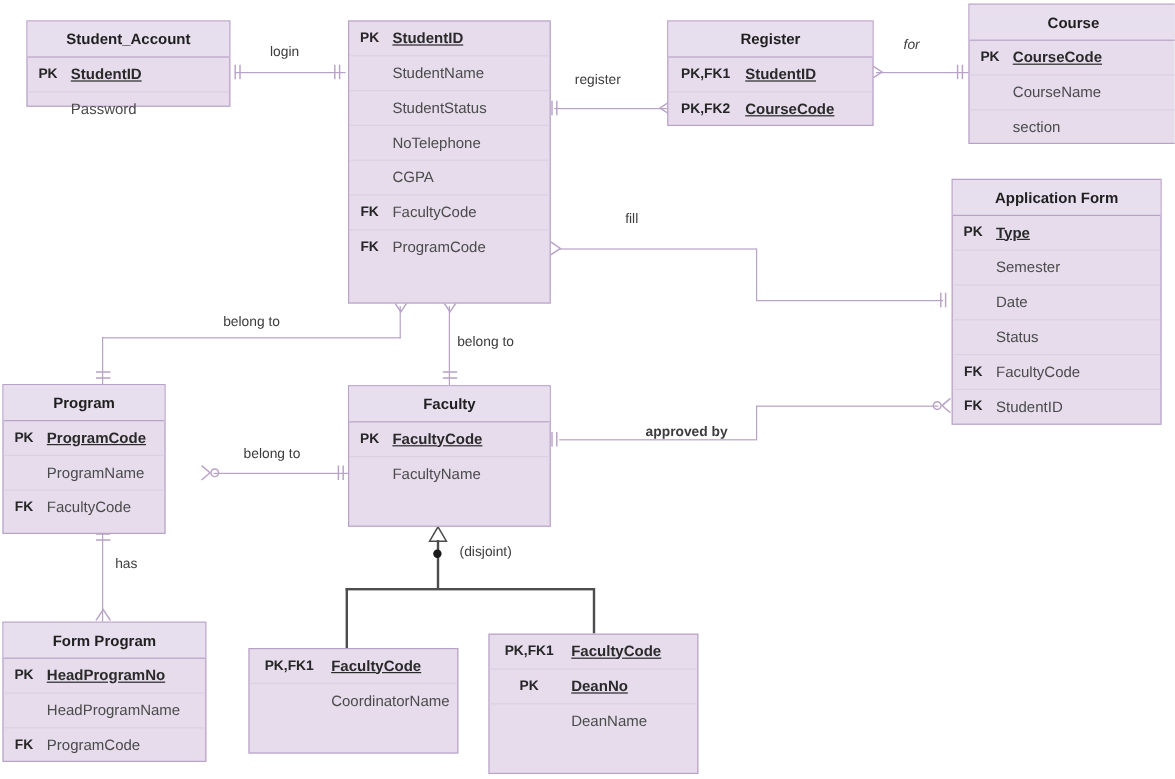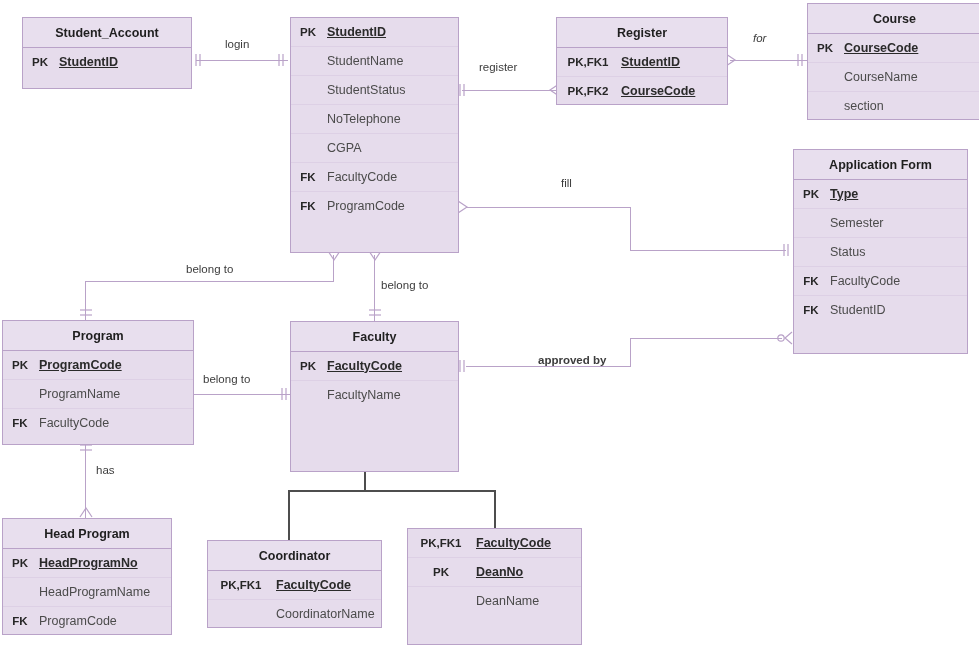--- a/index.html
+++ b/index.html
@@ -183,21 +183,21 @@
       </svg>
   </div>
   <div class="notation" style="left:780px; top:242px; width:14px; height:16px;">
     <svg width="14" height="16" viewBox="0 0 14 16">
         <g stroke="#b9a2c8" stroke-width="1.2" fill="none">
           <line x1="4" y1="2" x2="4" y2="14"></line>
           <line x1="8" y1="2" x2="8" y2="14"></line>
         </g>
       </svg>
   </div>
-  <div class="rlabel" style="left:561px; top:177px;">fill</div>
+  <div class="rlabel" style="left:521px; top:177px;">fill</div>
 
   <div class="ln lnv" style="left:333px; top:255px; height:27px;"></div>
   <div class="ln lnh" style="left:85px; top:281px; width:249px;"></div>
   <div class="ln lnv" style="left:85px; top:281px; height:40px;"></div>
   <div class="notation" style="left:326px; top:249px; width:16px; height:14px;">
     <svg width="16" height="14" viewBox="0 0 16 14">
         <g stroke="#b9a2c8" stroke-width="1.2" fill="none">
           <polyline points="2,2 8,11 14,2"></polyline>
         </g>
       </svg>
@@ -299,20 +299,24 @@
   <div class="blk blkh" style="left:288px; top:490px; width:207px;"></div>
   <div class="blk blkv" style="left:288px; top:490px; height:51px;"></div>
   <div class="blk blkv" style="left:494px; top:490px; height:38px;"></div>
 
   <div class="entity kw-sm" style="left:22px; top:17px; width:170px; height:72px;">
     <div class="ehead">Student_Account</div>
     <div class="erow">
       <span class="keycol">PK</span>
       <span class="attrcol pk">StudentID</span>
     </div>
+    <div class="erow">
+      <span class="keycol"></span>
+      <span class="attrcol">Password</span>
+    </div>
   </div>
 
   <div class="entity kw-sm" style="left:290px; top:17px; width:169px; height:236px;">
     <div class="erow">
       <span class="keycol">PK</span>
       <span class="attrcol pk">StudentID</span>
     </div>
     <div class="erow">
       <span class="keycol"></span>
       <span class="attrcol">StudentName</span>
@@ -372,78 +376,81 @@
     <div class="erow">
       <span class="keycol">PK</span>
       <span class="attrcol pk">Type</span>
     </div>
     <div class="erow">
       <span class="keycol"></span>
       <span class="attrcol">Semester</span>
     </div>
     <div class="erow">
       <span class="keycol"></span>
+      <span class="attrcol">Date</span>
+    </div>
+    <div class="erow">
+      <span class="keycol"></span>
       <span class="attrcol">Status</span>
     </div>
     <div class="erow">
       <span class="keycol">FK</span>
       <span class="attrcol">FacultyCode</span>
     </div>
     <div class="erow">
       <span class="keycol">FK</span>
       <span class="attrcol">StudentID</span>
     </div>
   </div>
 
-  <div class="entity kw-sm" style="left:2px; top:320px; width:192px; height:125px;">
+  <div class="entity kw-sm" style="left:2px; top:320px; width:136px; height:125px;">
     <div class="ehead">Program</div>
     <div class="erow">
       <span class="keycol">PK</span>
       <span class="attrcol pk">ProgramCode</span>
     </div>
     <div class="erow">
       <span class="keycol"></span>
       <span class="attrcol">ProgramName</span>
     </div>
     <div class="erow">
       <span class="keycol">FK</span>
       <span class="attrcol">FacultyCode</span>
     </div>
   </div>
 
-  <div class="entity kw-sm" style="left:290px; top:321px; width:169px; height:151px;">
+  <div class="entity kw-sm" style="left:290px; top:321px; width:169px; height:118px;">
     <div class="ehead">Faculty</div>
     <div class="erow">
       <span class="keycol">PK</span>
       <span class="attrcol pk">FacultyCode</span>
     </div>
     <div class="erow">
       <span class="keycol"></span>
       <span class="attrcol">FacultyName</span>
     </div>
   </div>
 
   <div class="entity kw-sm" style="left:2px; top:518px; width:170px; height:117px;">
-    <div class="ehead">Head Program</div>
+    <div class="ehead">Form Program</div>
     <div class="erow">
       <span class="keycol">PK</span>
       <span class="attrcol pk">HeadProgramNo</span>
     </div>
     <div class="erow">
       <span class="keycol"></span>
       <span class="attrcol">HeadProgramName</span>
     </div>
     <div class="erow">
       <span class="keycol">FK</span>
       <span class="attrcol">ProgramCode</span>
     </div>
   </div>
 
   <div class="entity kw-lg" style="left:207px; top:540px; width:175px; height:88px;">
-    <div class="ehead">Coordinator</div>
     <div class="erow">
       <span class="keycol">PK,FK1</span>
       <span class="attrcol pk">FacultyCode</span>
     </div>
     <div class="erow">
       <span class="keycol"></span>
       <span class="attrcol">CoordinatorName</span>
     </div>
   </div>
 

